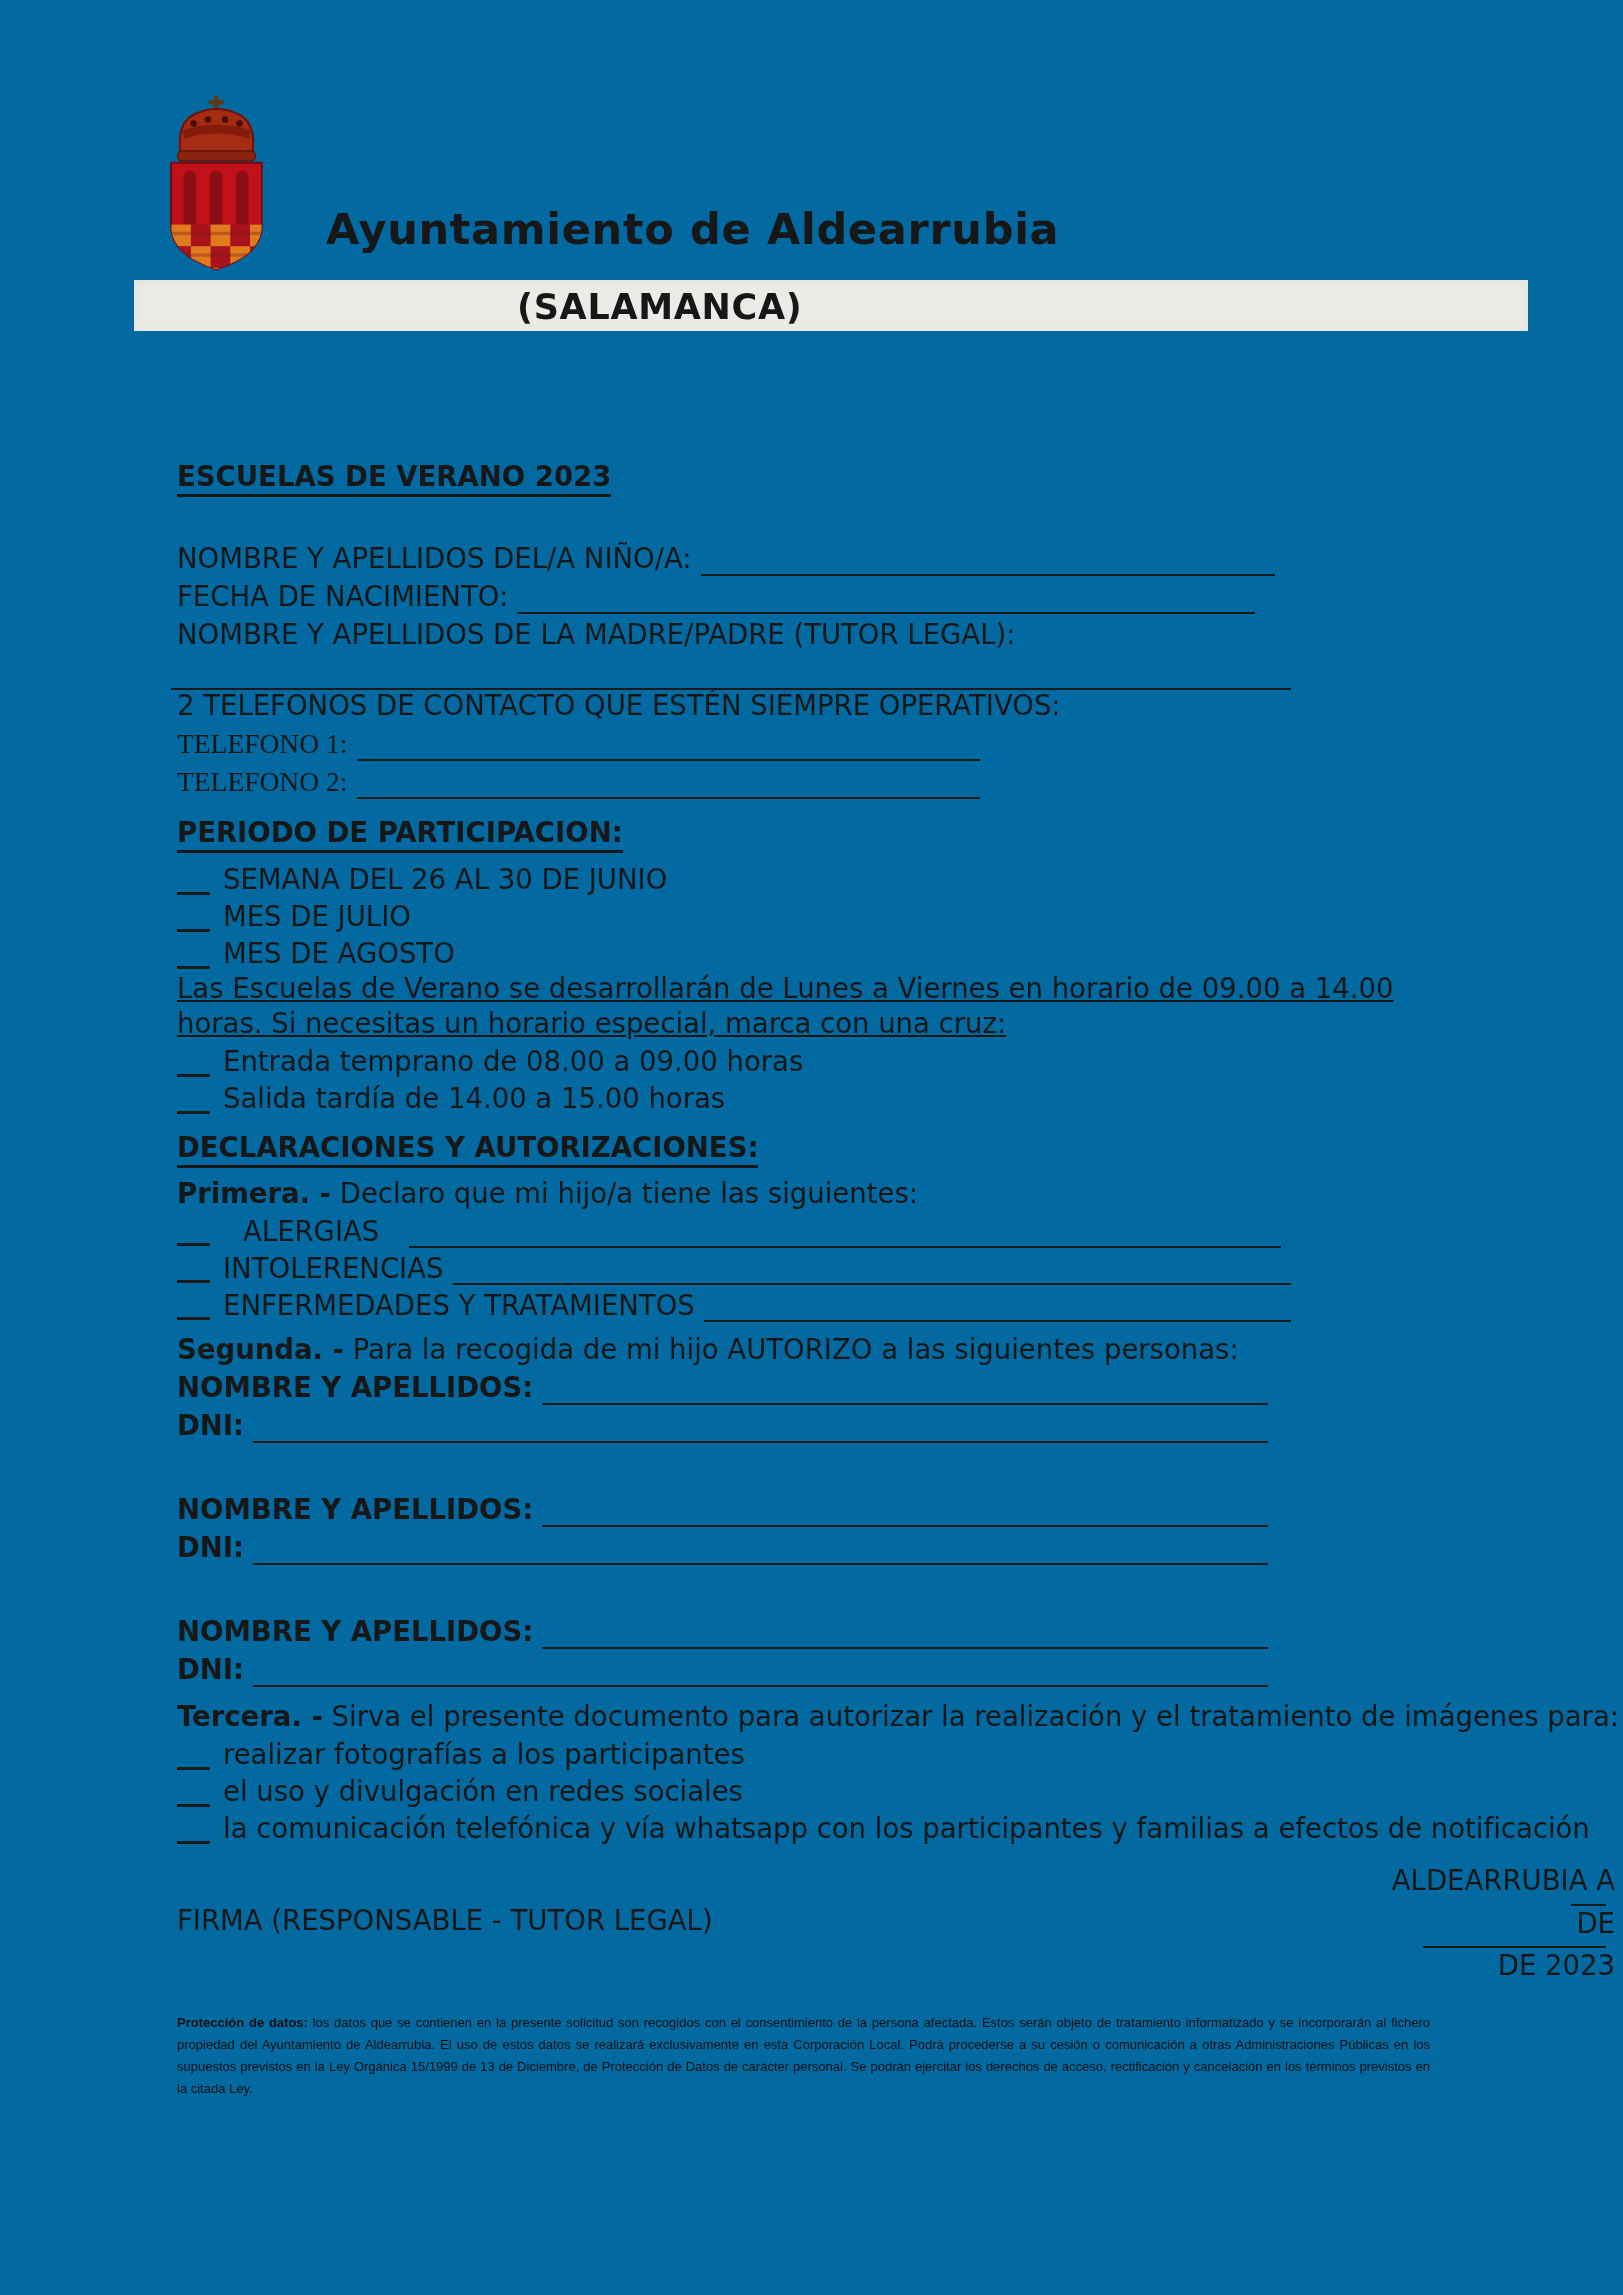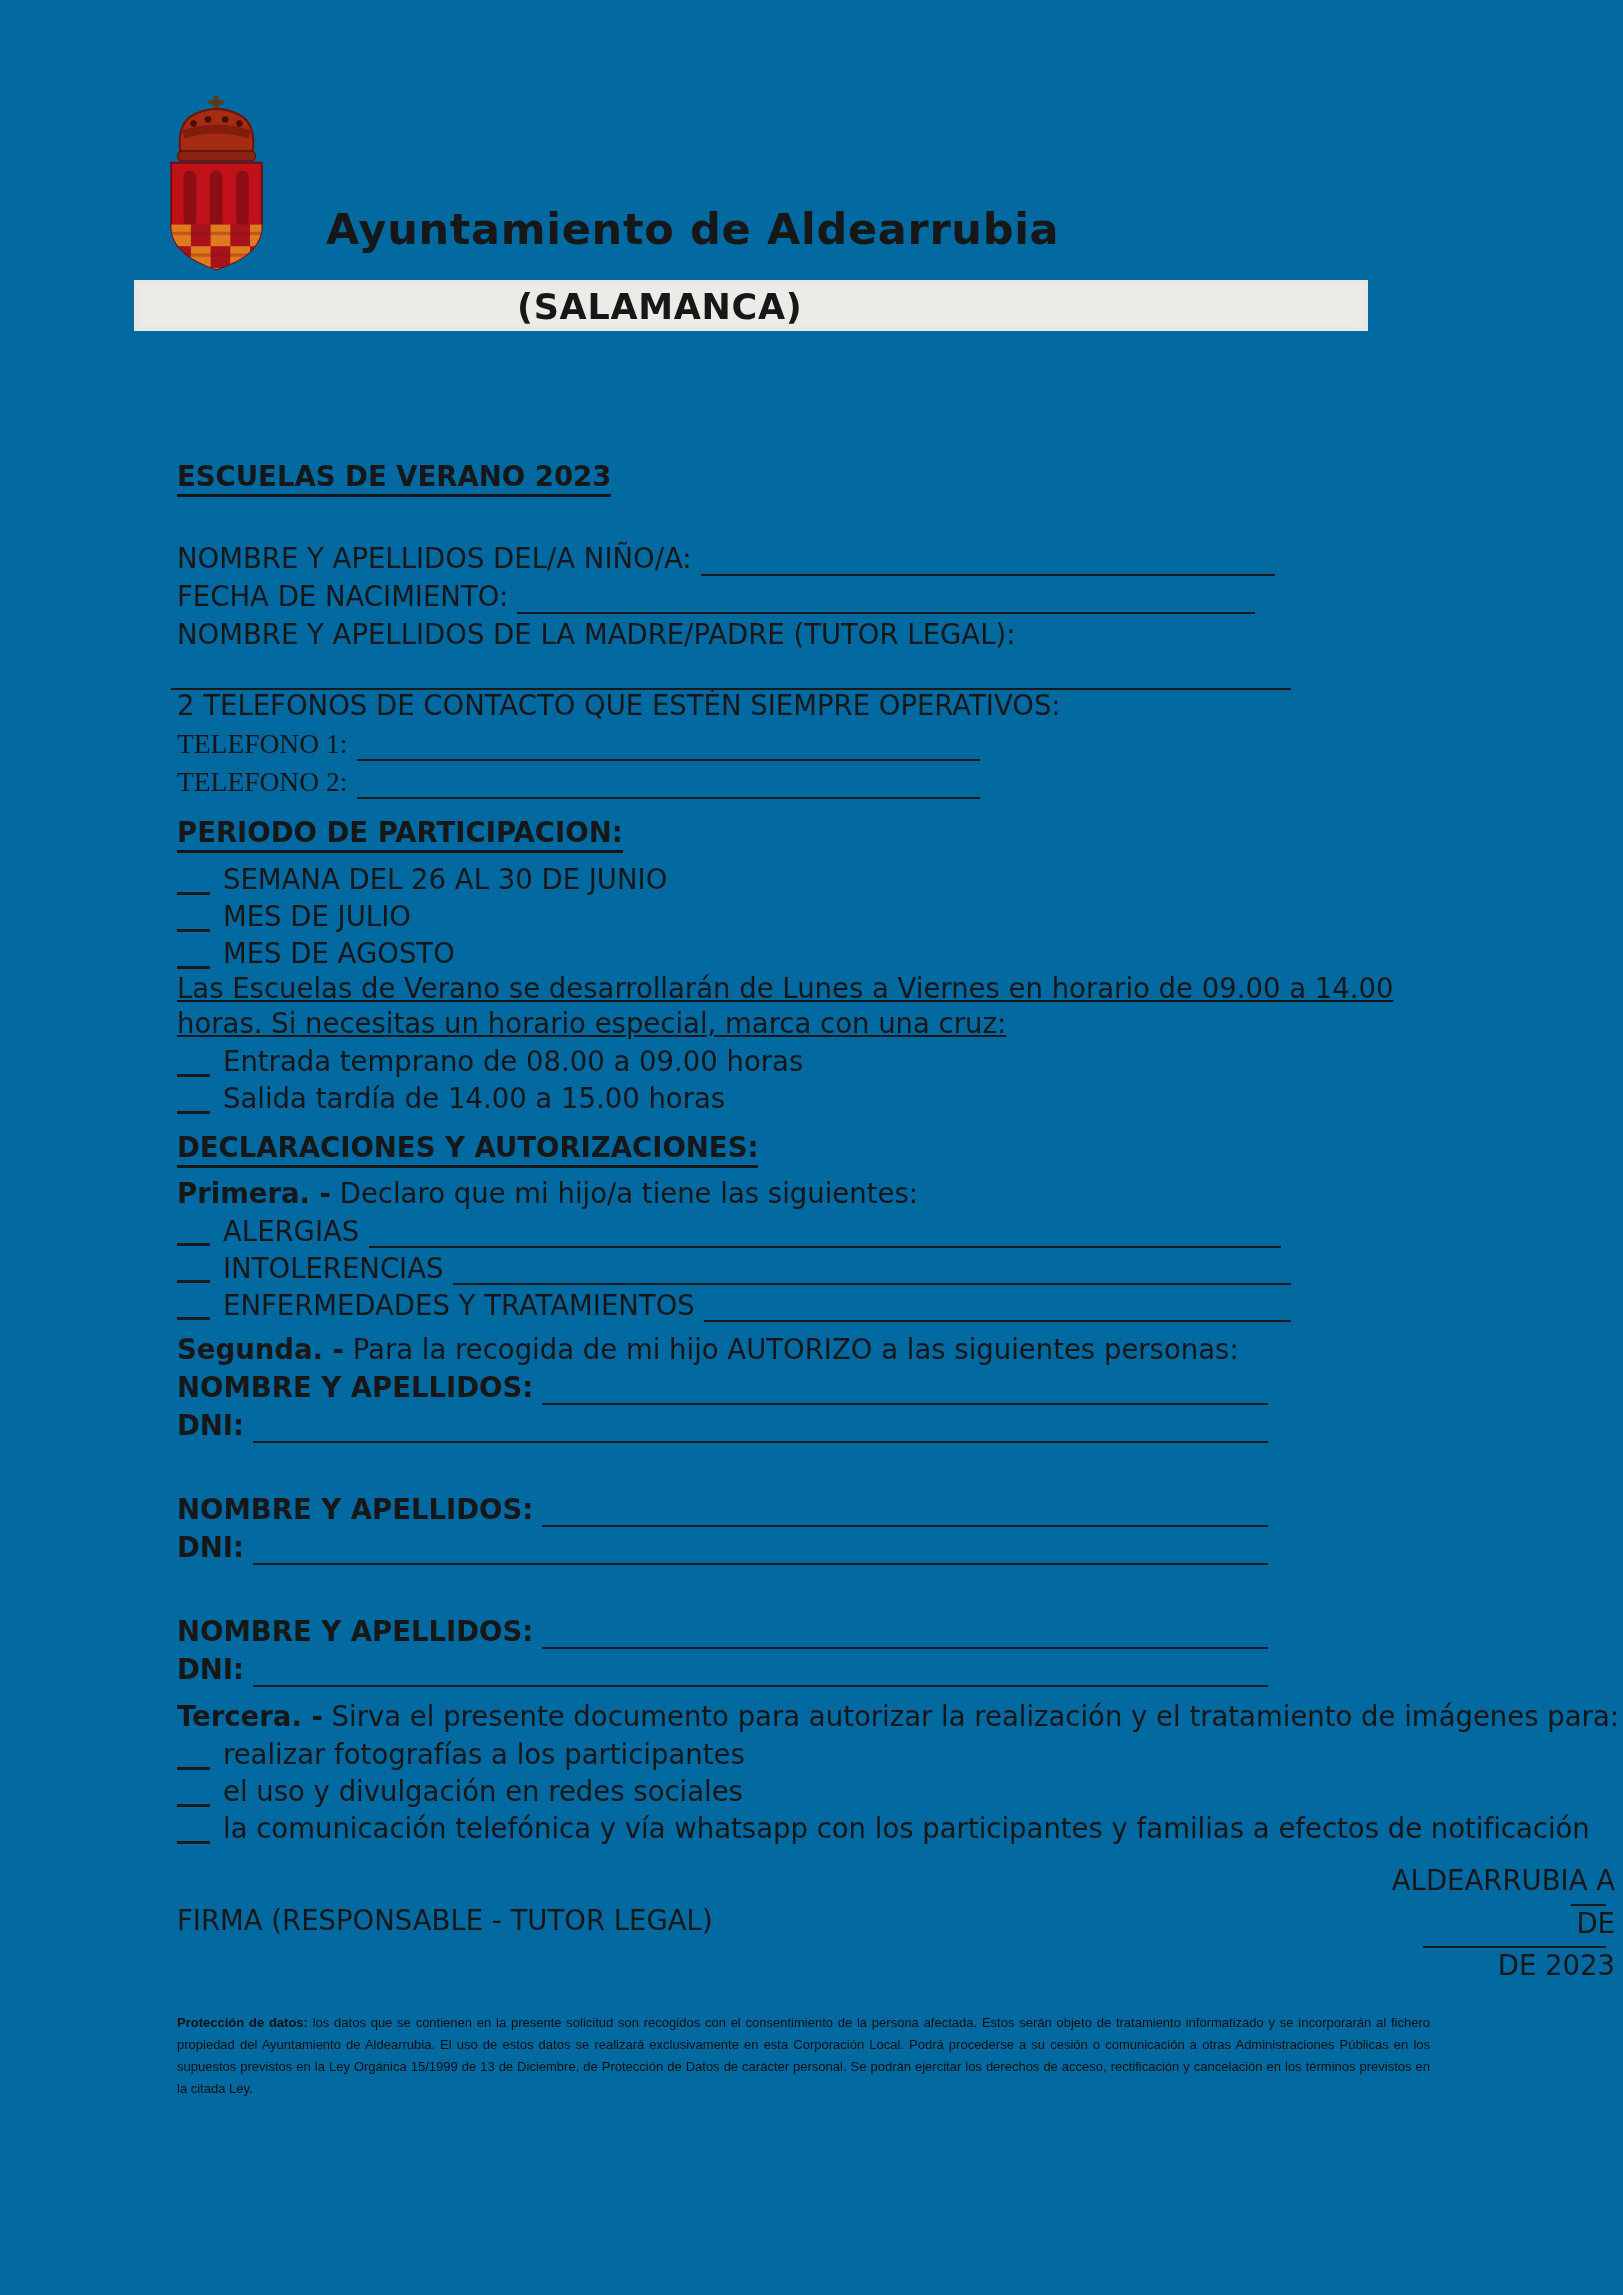--- a/index.html
+++ b/index.html
@@ -20,21 +20,21 @@
     width: 109px; height: 181px;
     filter: blur(0.5px);
   }
   .muni-title {
     position: absolute; left: 326px; top: 204px;
     font-size: 43px; font-weight: bold; letter-spacing: 0.7px;
     white-space: nowrap;
   }
   .gray-band {
     position: absolute; left: 134px; top: 280px;
-    width: 1234px; height: 51px;
+    width: 1394px; height: 51px;
     background: #ebebe8;
     box-shadow: inset 0 0 11.8px #e2e2df;
     text-decoration: underline;
   }
   .province {
     position: absolute; left: 383px; top: 0;
     height: 51px; line-height: 54px;
     font-size: 35px; font-weight: bold; letter-spacing: 0.7px;
     white-space: nowrap;
   }
@@ -102,21 +102,21 @@
     text-align: justify;
     color: #101010;
   }
   .data-protection .lead { font-weight: bold; }
 
   
   .mr-520 { margin-right: 340px; }
   .mr-550 { margin-right: 360px; }
   .mr-495 { margin-right: 324px; }
   .mr-970 { margin-right: 635px; font-family: Liberation Serif, serif; }
-  .mr-510 { margin-right: 334px; }
+  .mr-510 { margin-right: 334px; gap: 20px; }
   .mr-530 { margin-right: 347px; }
 </style>
 </head>
 <body>
 
 <div class="page">
 
   <div class="header">
     <svg class="crest" viewBox="0 0 166 274" aria-hidden="true">
       <defs>

